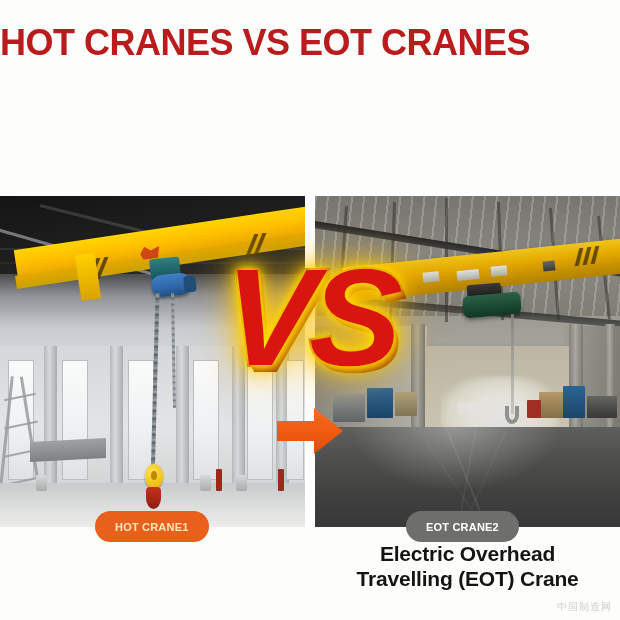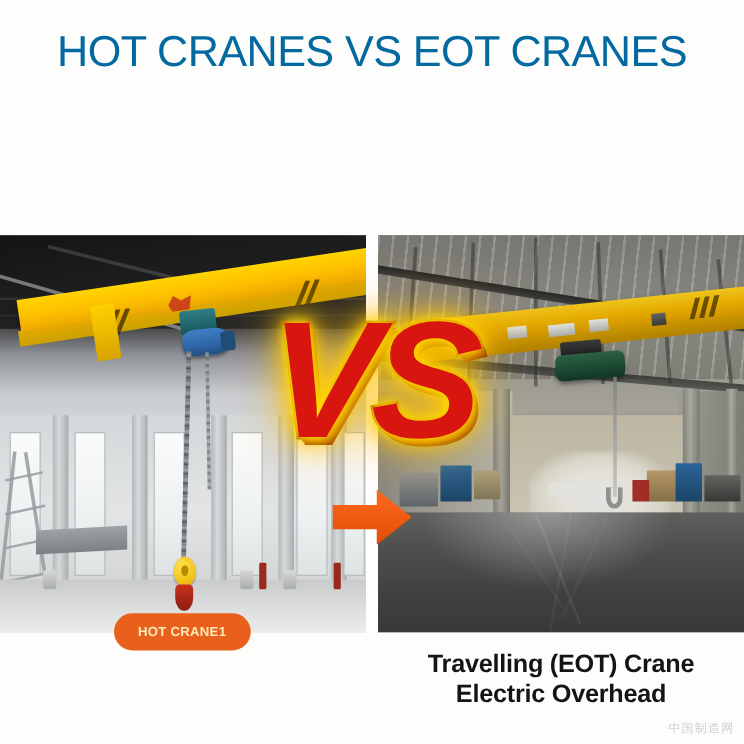--- a/index.html
+++ b/index.html
@@ -26,26 +26,25 @@
     top: 0; left: 0;
     width: 620px;
     height: 196px;
     background: #fdfdfb;
   }
   .poster-title {
     position: absolute;
     top: 22px;
     left: 0;
     width: 620px;
-    text-align: center;
     font-family: "Liberation Sans", sans-serif;
-    font-weight: normal;
+    font-weight: bold;
     font-size: 36px;
     letter-spacing: -0.5px;
-    color: #0369a1;
+    color: #b91c1c;
     white-space: nowrap;
   }
 
   
   .photo-strip {
     position: absolute;
     top: 196px;
     left: 0;
     width: 620px;
     height: 331px;
@@ -588,23 +587,24 @@
     </div>
 
   </div>
 
   <div class="vs-wrap">
     <span class="vs-text">VS</span>
   </div>
   <div class="arrow"></div>
 
   <div class="badge badge-hot">HOT CRANE1</div>
+  <div class="badge badge-eot">EOT CRANE2</div>
 
   <div class="caption caption-left">
   </div>
   <div class="caption caption-right">
+    <div>Electric Overhead</div>
     <div>Travelling (EOT) Crane</div>
-    <div>Electric Overhead</div>
   </div>
 
   <div class="watermark">中国制造网</div>
 
 </div>
 
 </body></html>

